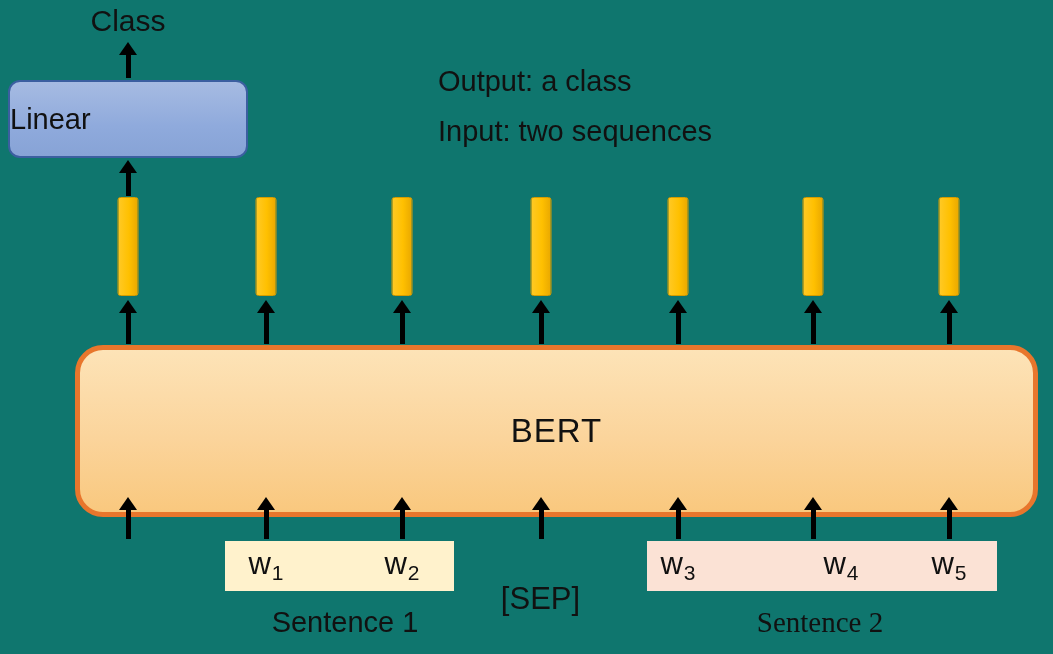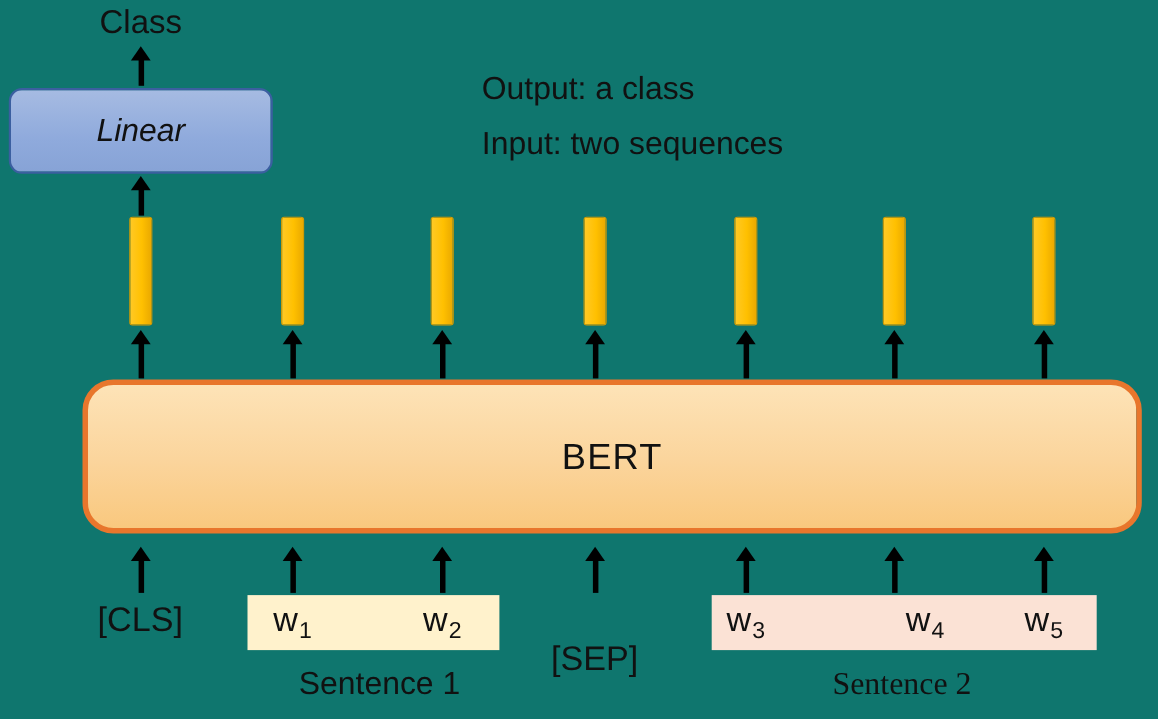--- a/index.html
+++ b/index.html
@@ -62,24 +62,23 @@
     left: 8px;
     top: 80px;
     width: 240px;
     height: 78px;
     box-sizing: border-box;
     background: linear-gradient(180deg, #a6bbe2 0%, #8faadc 60%, #87a3d6 100%);
     border: 2px solid #3b5fa0;
     border-radius: 12px;
     display: flex;
     align-items: center;
-    justify-content: center;
+    justify-content: flex-start;
     font-size: 29px;
     color: #111111;
-    font-style: italic;
   }
 
   
   .notes {
     position: absolute;
     left: 438px;
     top: 56px;
     font-size: 29px;
     color: #111111;
     line-height: 50px;
@@ -98,21 +97,21 @@
     border-radius: 3px;
     box-sizing: border-box;
   }
 
   
   .bert-box {
     position: absolute;
     left: 75px;
     top: 345px;
     width: 963px;
-    height: 140px;
+    height: 172px;
     box-sizing: border-box;
     background: linear-gradient(180deg, #fde3b7 0%, #fbd49b 55%, #f9c87e 100%);
     border: 5px solid #e8762c;
     border-radius: 28px;
     display: flex;
     align-items: center;
     justify-content: center;
     font-size: 33px;
     color: #111111;
     letter-spacing: 1px;
@@ -205,23 +204,20 @@
   <div class="arrow" style="left:266px; top:497px; height:42px;"></div>
   <div class="arrow" style="left:402px; top:497px; height:42px;"></div>
   <div class="arrow" style="left:541px; top:497px; height:42px;"></div>
   <div class="arrow" style="left:678px; top:497px; height:42px;"></div>
   <div class="arrow" style="left:813px; top:497px; height:42px;"></div>
   <div class="arrow" style="left:949px; top:497px; height:42px;"></div>
 
   <div class="highlight s1"></div>
   <div class="highlight s2"></div>
 
-  <div class="token" style="left:128px;">
-    <span>[CLS]</span><span class="sub"></span>
-  </div>
   <div class="token" style="left:266px;">
     <span>w</span><span class="sub">1</span>
   </div>
   <div class="token" style="left:402px;">
     <span>w</span><span class="sub">2</span>
   </div>
   <div class="token" style="left:541px;margin-top:35px;">
     <span>[SEP]</span><span class="sub"></span>
   </div>
   <div class="token" style="left:678px;">

